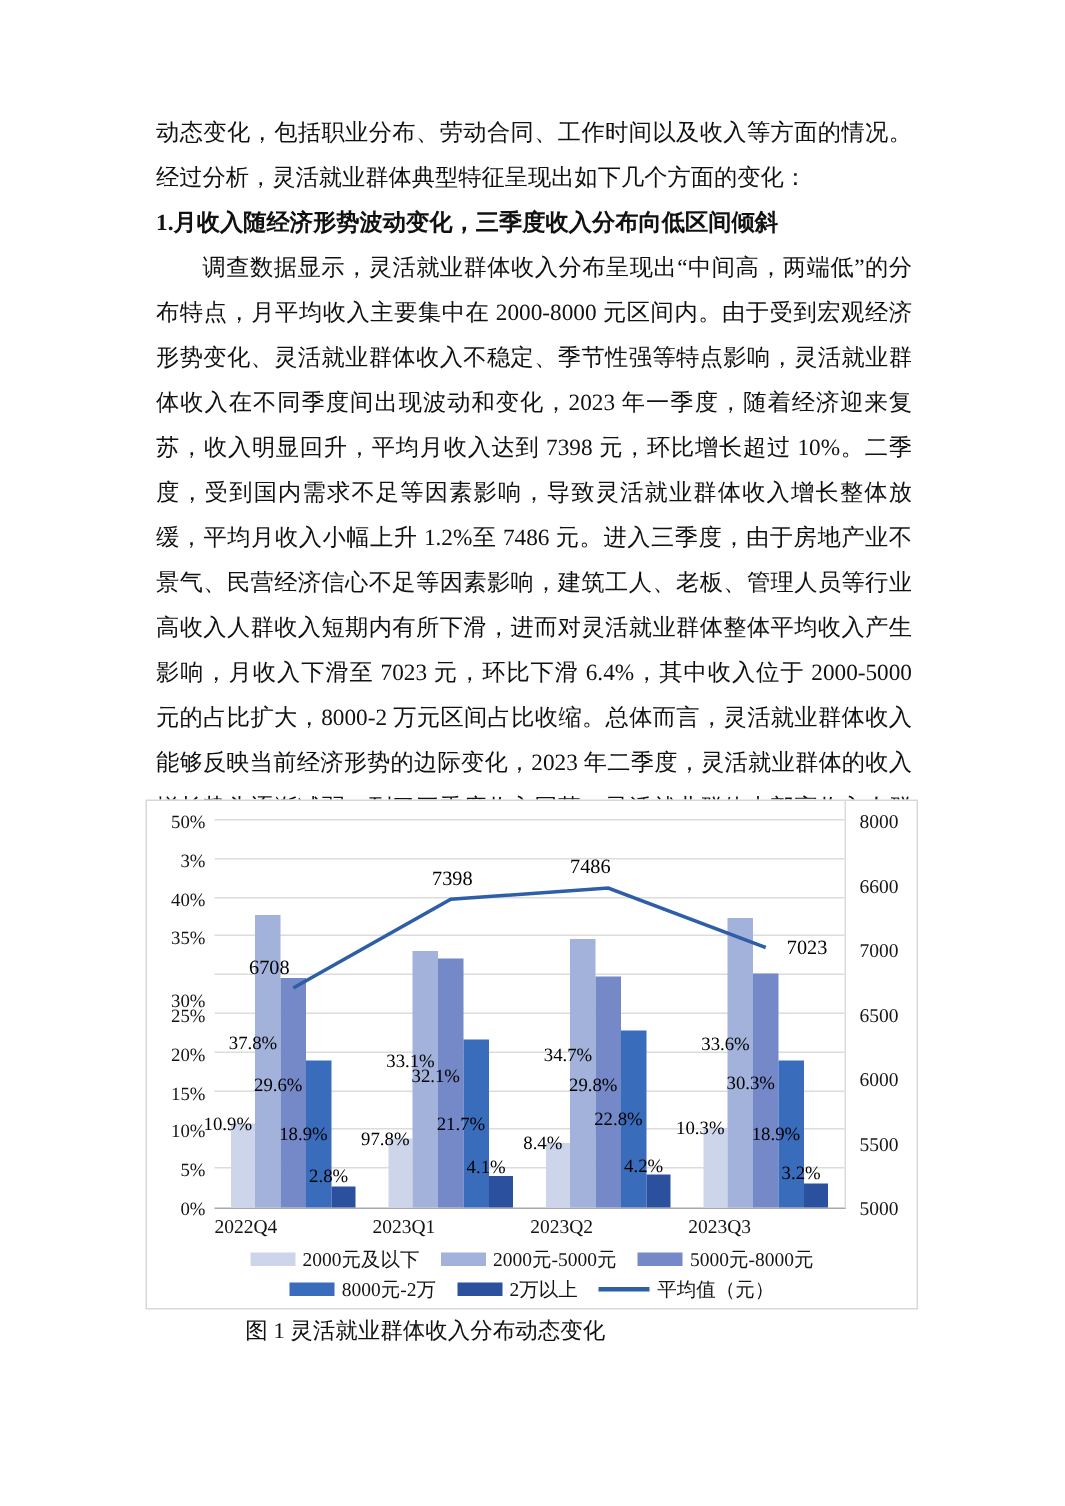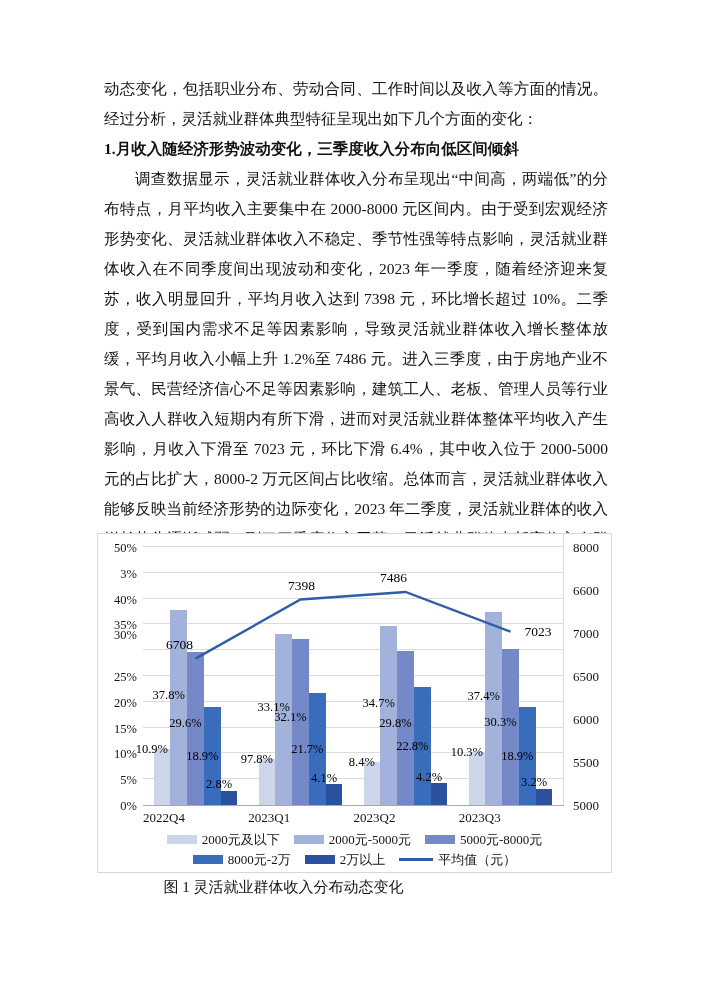--- a/index.html
+++ b/index.html
@@ -88,21 +88,21 @@
   </div>
 
   <div class="chart-frame">
     <div class="axis-col axis-left" id="axisLeft">
         <span class="tick-label" style="bottom: -8px;">0%</span>
         <span class="tick-label" style="bottom: 17.8px;">5%</span>
         <span class="tick-label" style="bottom: 43.6px;">10%</span>
         <span class="tick-label" style="bottom: 69.4px;">15%</span>
         <span class="tick-label" style="bottom: 95.2px;">20%</span>
         <span class="tick-label" style="bottom: 121px;">25%</span>
-        <span class="tick-label" style="bottom: 163px;">30%</span>
+        <span class="tick-label" style="bottom: 131px;">30%</span>
         <span class="tick-label" style="bottom: 172.6px;">35%</span>
         <span class="tick-label" style="bottom: 198.4px;">40%</span>
         <span class="tick-label" style="bottom: 224.2px;">3%</span>
         <span class="tick-label" style="bottom: 250px;">50%</span>
       </div>
     <div class="plot" id="plot">
         <div class="gridline" style="bottom: 25.8px;"></div>
         <div class="gridline" style="bottom: 51.6px;"></div>
         <div class="gridline" style="bottom: 77.4px;"></div>
         <div class="gridline" style="bottom: 103.2px;"></div>
@@ -157,21 +157,21 @@
           </div>
           <div class="group">
             <div class="bars">
               <div class="bar" style="height: 53.148px; background: rgb(204, 213, 234);"></div>
               <div class="bar" style="height: 192.984px; background: rgb(163, 178, 219);"></div>
               <div class="bar" style="height: 156.348px; background: rgb(117, 137, 200);"></div>
               <div class="bar" style="height: 97.524px; background: rgb(58, 108, 188);"></div>
               <div class="bar" style="height: 16.512px; background: rgb(43, 81, 158);"></div>
             </div>
             <div class="bar-label" style="left: calc(18% - 10px); bottom: 45.148px;">10.3%</div>
-            <div class="bar-label" style="left: calc(34% - 10px); bottom: 101.392px;">37.4%</div>
+            <div class="bar-label" style="left: calc(34% - 10px); bottom: 101.392px;">33.6%</div>
             <div class="bar-label" style="left: calc(50% - 10px); bottom: 75.334px;">30.3%</div>
             <div class="bar-label" style="left: calc(66% - 10px); bottom: 40.762px;">18.9%</div>
             <div class="bar-label" style="left: calc(82% - 10px); bottom: 14.704px;">3.2%</div>
           </div>
         </div>
         <svg class="line-svg" viewBox="0 0 1000 272" preserveAspectRatio="none">
           <polyline points="125,125.112 375,65.77199999999999 625,58.20400000000001 875,98.02199999999999" fill="none" stroke="#2e5ea6" stroke-width="2.4" vector-effect="non-scaling-stroke"></polyline>
         </svg>
         <div class="line-label" style="left: calc(12.5% - 16px); top: 119.112px; transform: translate(-50%, -100%);">6708</div>
         <div class="line-label" style="left: calc(37.5% - 15px); top: 59.772px; transform: translate(-50%, -100%); margin-left: 16px;">7398</div>

